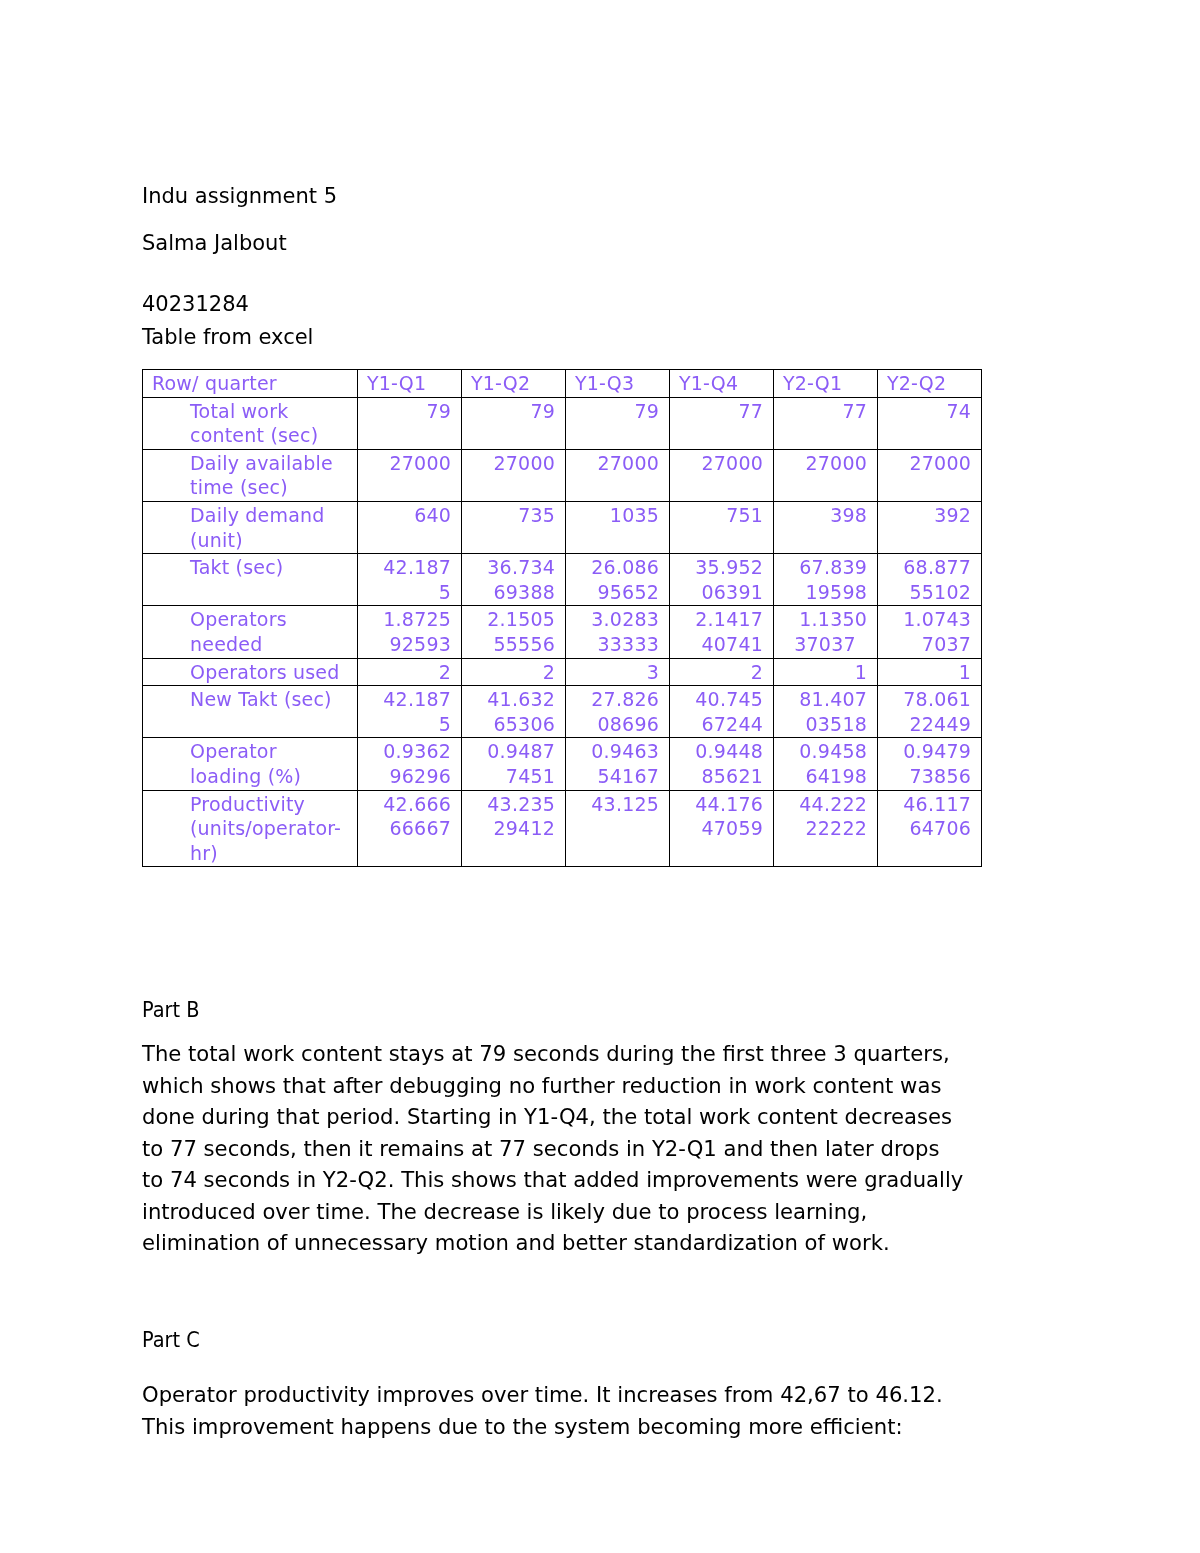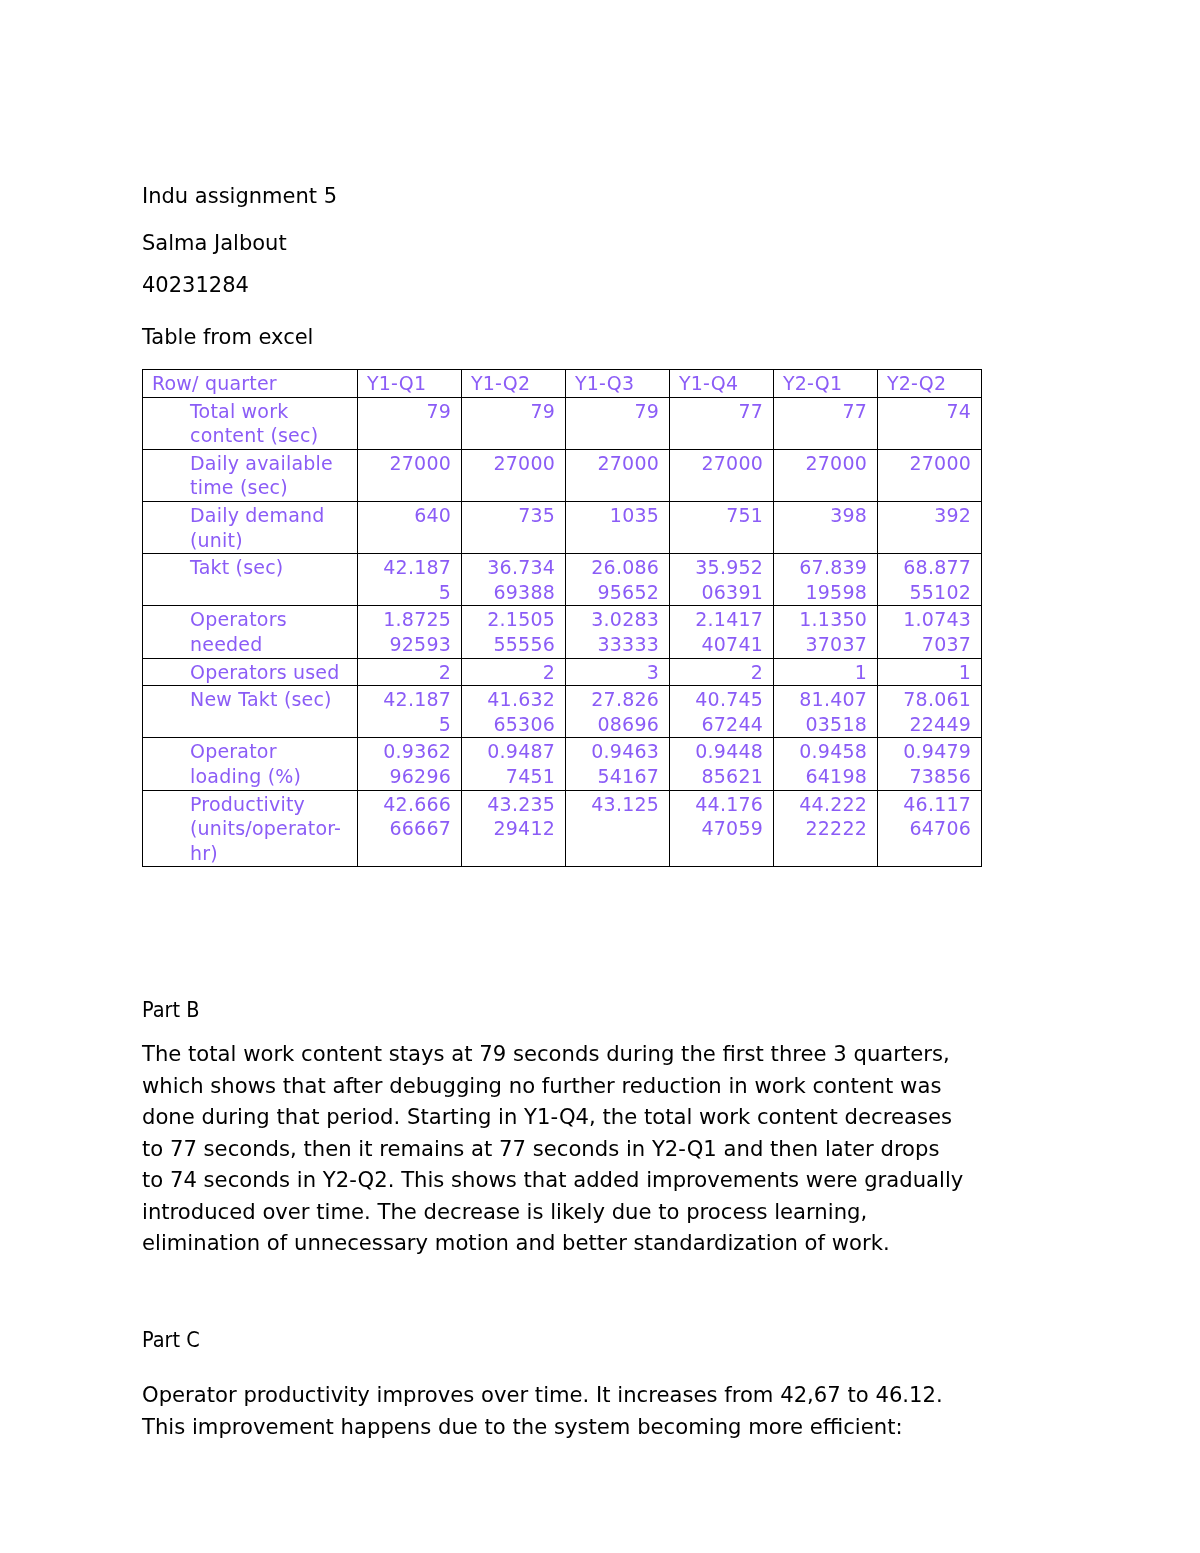--- a/index.html
+++ b/index.html
@@ -1,21 +1,21 @@
 <!DOCTYPE html>
 <html><head>
 <meta charset="utf-8">
 <style>
   html, body { margin: 0; padding: 0; background: #ffffff; }
   body { width: 1200px; height: 1553px; position: relative; overflow: hidden; color: #000; }
   .page { position: absolute; left: 0; top: 0; width: 1200px; height: 1395px; background: #fff; margin-top: 40px; }
   .hdr { position: absolute; left: 142px; font-family: "DejaVu Sans", sans-serif; font-size: 21px; line-height: 24px; white-space: nowrap; }
   #h-title { top: 144px; }
   #h-name  { top: 191px; }
-  #h-id    { top: 233px; }
+  #h-id    { top: 252px; }
   #h-cap   { top: 285px; }
 
   table.data {
     position: absolute; left: 142px; top: 329px;
     border-collapse: collapse;
     font-family: "DejaVu Sans", sans-serif; font-size: 19px; line-height: 24.6px;
     color: #8b5cf6; letter-spacing: 0.2px;
   }
   table.data td, table.data th {
     border: 1.6px solid #000;
@@ -193,21 +193,21 @@
           </td>
           <td class="num">
             <span class="cellv">
               <span style="display: block;">2.1417</span>
               <span style="display: block;">40741</span>
             </span>
           </td>
           <td class="num">
             <span class="cellv">
               <span style="display: block;">1.1350</span>
-              <span style="display: block;">37037</span>
+              <span style="display: block; text-align: center;">37037</span>
             </span>
           </td>
           <td class="num">
             <span class="cellv">
               <span style="display: block;">1.0743</span>
               <span style="display: block;">7037</span>
             </span>
           </td>
         </tr>
         <tr>

